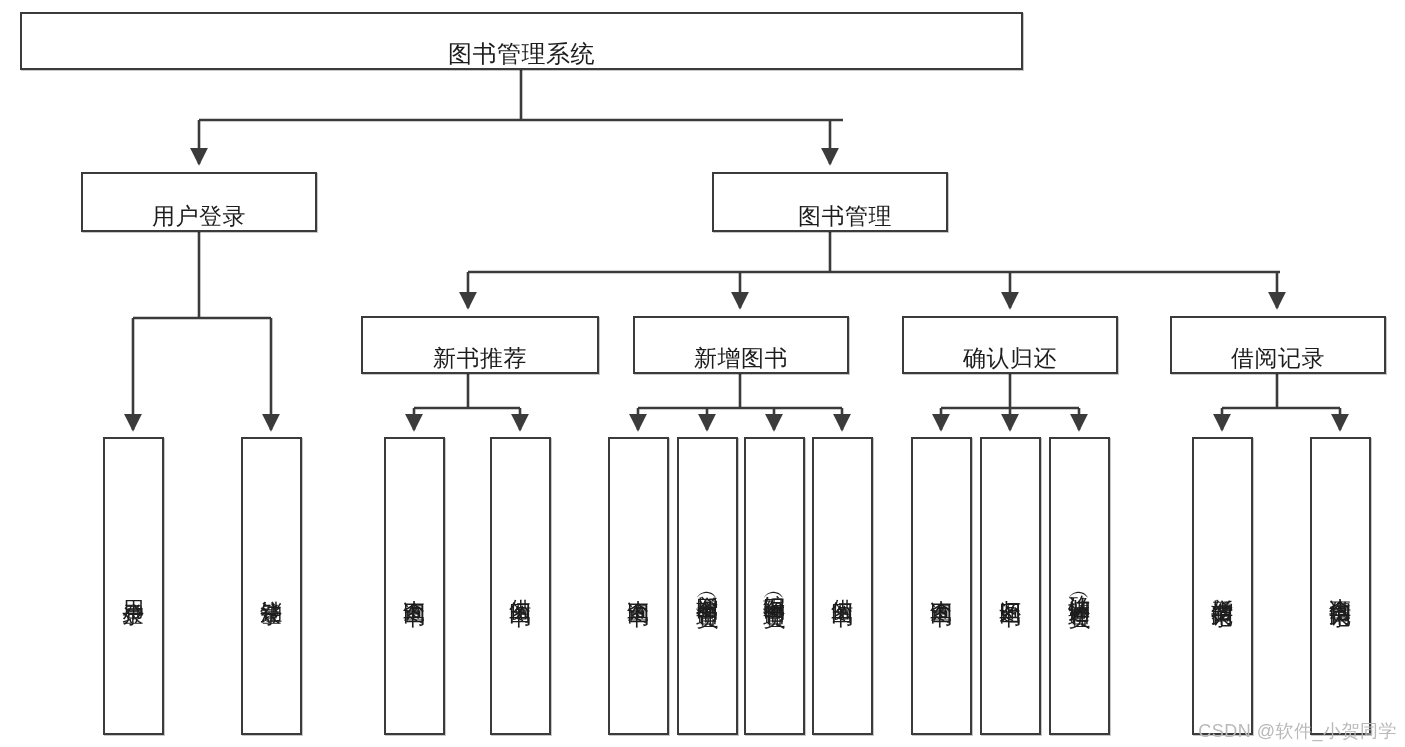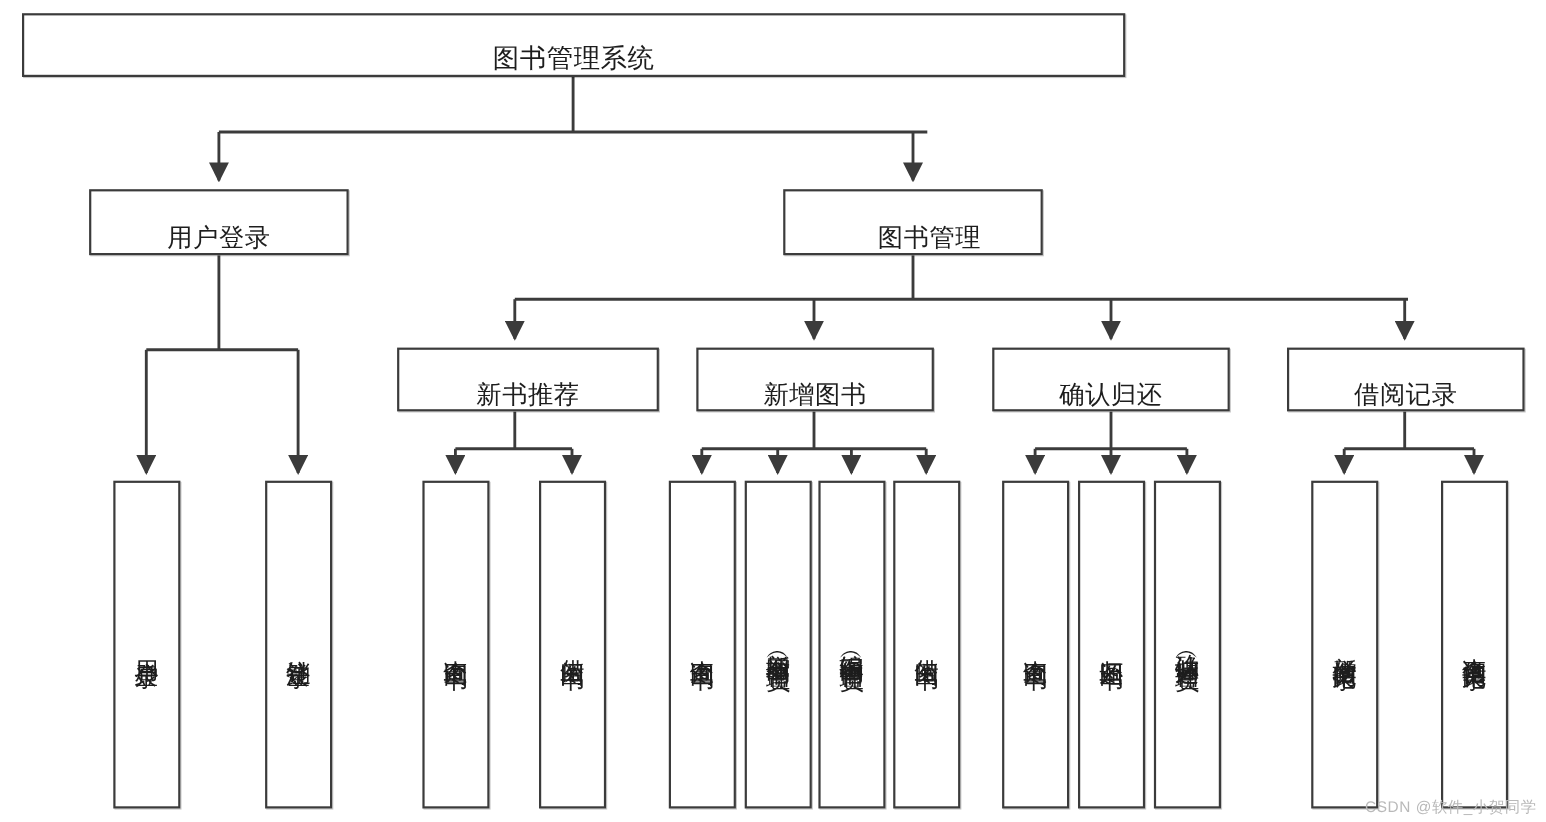--- a/index.html
+++ b/index.html
@@ -60,21 +60,21 @@
     font-size: 22px;
     line-height: 1.16;
     letter-spacing: 2px;
     max-height: 272px;
     text-align: center;
   }
   .watermark {
     position: absolute;
     right: 8px;
     bottom: 4px;
-    font-size: 14px;
+    font-size: 18px;
     color: #b9b9b9;
     white-space: nowrap;
     letter-spacing: 0.5px;
   }
 </style>
 </head>
 <body>
 
 <div id="canvas">
 

